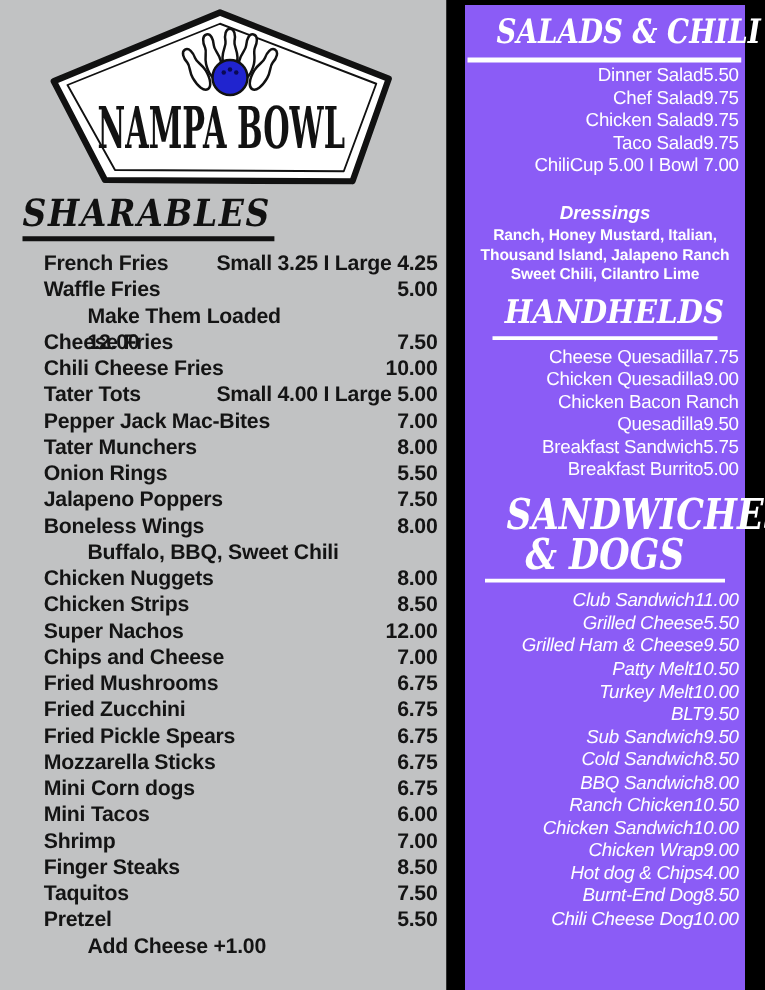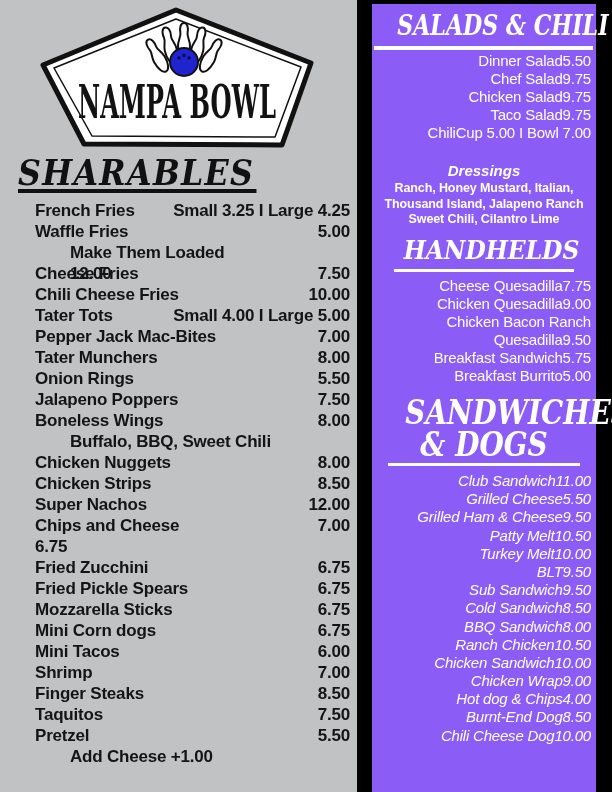--- a/index.html
+++ b/index.html
@@ -5,21 +5,21 @@
   html,body{margin:0;padding:0;background:#777;}
   .sheet{position:relative;width:612px;height:792px;background:#c1c2c3;
          font-family:"Liberation Sans",sans-serif;overflow:hidden;}
 
   
   .left-panel{position:absolute;left:0;top:0;width:357px;height:792px;}
   .logo{position:absolute;left:37px;top:6px;width:285px;height:150px;}
   .logo text{font-family:"DejaVu Serif",serif;font-weight:bold;}
   .sh-title{position:absolute;top:156px;left:18px;color:#111;
             font-family:"DejaVu Serif",serif;font-weight:bold;font-style:italic;
-            font-size:36px;line-height:32px;white-space:nowrap;}
+            font-size:30px;line-height:32px;white-space:nowrap;}
   .sh-title .in{display:inline-block;transform:scaleX(.88);transform-origin:0 50%;
             border-bottom:4px solid #111;padding:0 3px 1px 0;letter-spacing:1.5px;}
   .sh-list{position:absolute;top:200px;left:0;right:0;}
   .sh-row{display:flex;justify-content:space-between;height:21px;line-height:21px;
           padding:0 7px 0 22px;font-weight:bold;font-size:17px;color:#141414;
           letter-spacing:-.2px;white-space:nowrap;margin-left:13px;}
   .sh-row.indent{padding-left:57px;flex-direction:column;}
 
   
   .right-panel{position:absolute;left:357px;top:0;width:255px;height:792px;background:#000;}
@@ -155,20 +155,21 @@
           <span>Super Nachos</span>
           <span>12.00</span>
         </div>
 
         <div class="sh-row">
           <span>Chips and Cheese</span>
           <span>7.00</span>
         </div>
 
         <div class="sh-row">
+          <span>Fried Mushrooms</span>
           <span>6.75</span>
         </div>
 
         <div class="sh-row">
           <span>Fried Zucchini</span>
           <span>6.75</span>
         </div>
 
         <div class="sh-row">
           <span>Fried Pickle Spears</span>

